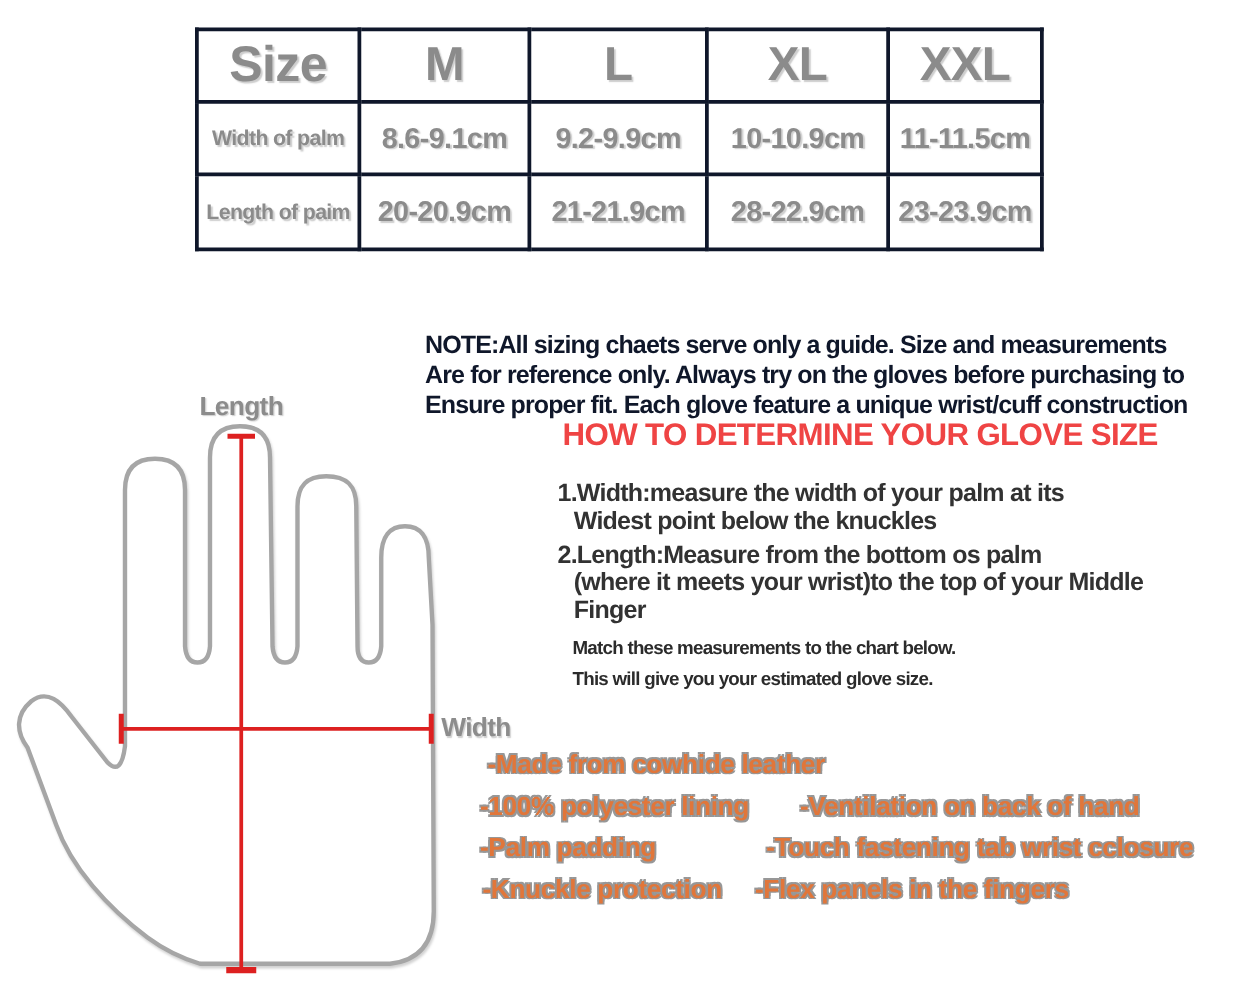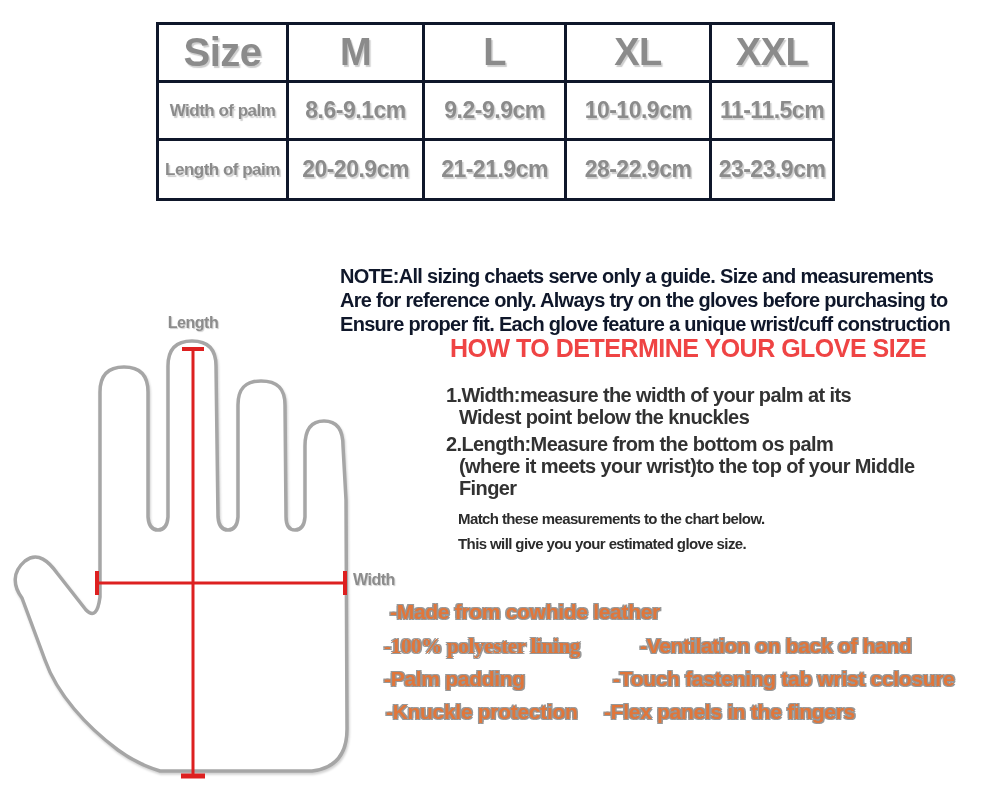--- a/index.html
+++ b/index.html
@@ -53,35 +53,35 @@
   .step2{position:absolute;left:446px;top:413px;}
   .indent{padding-left:13px;}
   .match{
     position:absolute;left:458px;top:506px;
     color:#2b2b2b;font-size:15px;line-height:25px;letter-spacing:-0.6px;white-space:nowrap;
   }
 
   
   .hand-svg{position:absolute;left:0;top:330px;}
   .measure-label{
-    position:absolute;color:#8c8c8c;font-size:16px;letter-spacing:-0.5px;
+    position:absolute;color:#8c8c8c;font-size:21px;letter-spacing:-0.5px;
     text-shadow:1px 1px 1px rgba(90,90,90,0.3);
   }
   .length-label{left:153px;top:314px;width:80px;text-align:center;}
   .width-label{left:353px;top:571px;}
 
   
   .feature{
     position:absolute;
     color:#e1763a;font-size:21px;letter-spacing:-0.3px;white-space:nowrap;
     text-shadow:-1.4px -1.4px 0 #979797, 1.4px -1.4px 0 #979797,
                 -1.4px 1.4px 0 #979797, 1.4px 1.4px 0 #979797;
   }
   .f-made   {left:390px;top:600px;}
-  .f-poly   {left:384px;top:634px;font-family:Liberation Serif, serif;}
+  .f-poly   {left:384px;top:634px;}
   .f-vent   {left:640px;top:634px;}
   .f-palm   {left:384px;top:667px;}
   .f-touch  {left:613px;top:667px;}
   .f-knuckle{left:386px;top:700px;}
   .f-flex   {left:604px;top:700px;}
 </style>
 </head>
 <body>
 
 <div class="canvas">

